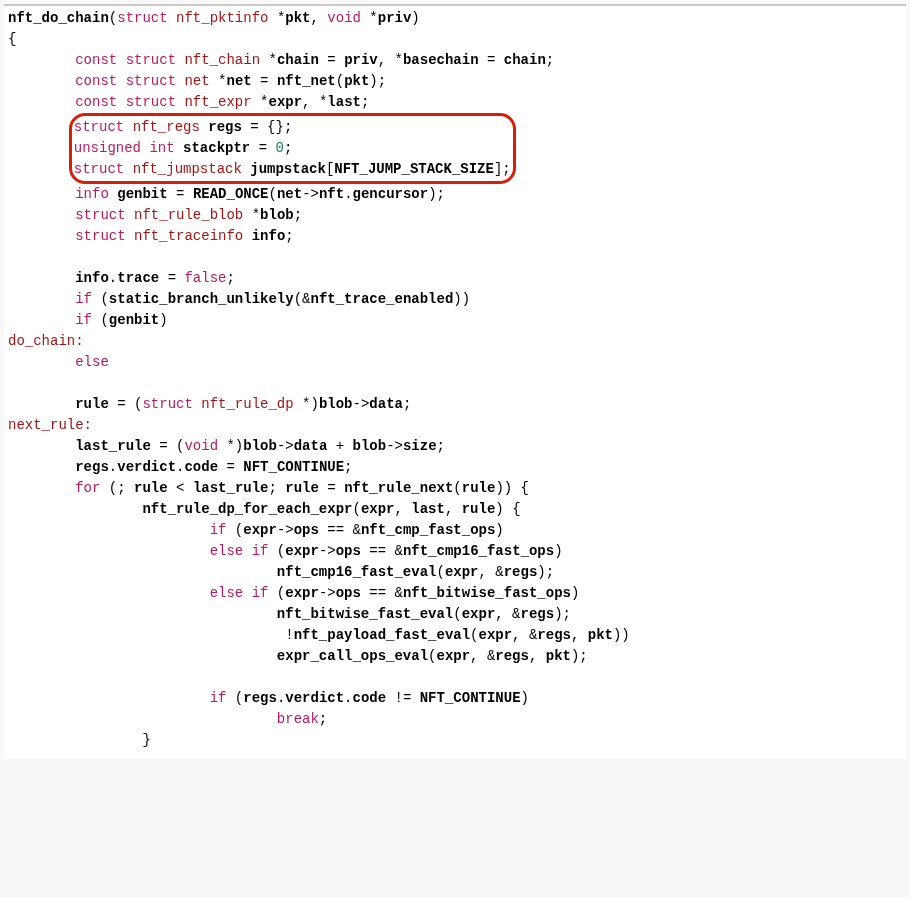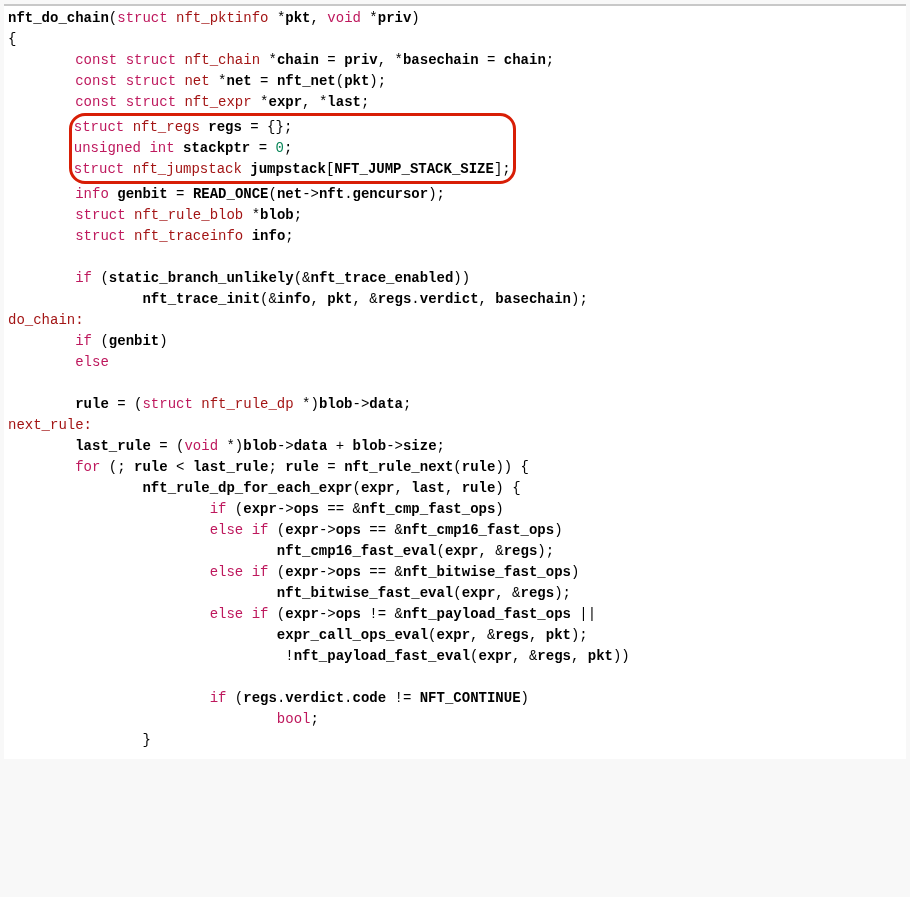--- a/index.html
+++ b/index.html
@@ -44,36 +44,36 @@
 <div><span style="white-space:pre;">       </span><span class="highlight-box">
 <div class="line"><span class="kw">struct</span><span class="type"> nft_regs</span><span> </span><span class="bold">regs</span><span> = {};</span></div>
 <div class="line"><span class="kw">unsigned</span><span> </span><span class="kw">int</span><span> </span><span class="bold">stackptr</span><span> = </span><span class="lit">0</span><span>;</span></div>
 <div class="line"><span class="kw">struct</span><span class="type"> nft_jumpstack</span><span> </span><span class="bold">jumpstack</span><span>[</span><span class="bold">NFT_JUMP_STACK_SIZE</span><span>];</span></div>
 </span></div>
 
 <div class="line"><span>        </span><span class="kw">info</span><span> </span><span class="bold">genbit</span><span> = </span><span class="bold">READ_ONCE</span><span>(</span><span class="bold">net</span><span>-&gt;</span><span class="bold">nft</span><span>.</span><span class="bold">gencursor</span><span>);</span></div>
 <div class="line"><span>        </span><span class="kw">struct</span><span class="type"> nft_rule_blob</span><span> *</span><span class="bold">blob</span><span>;</span></div>
 <div class="line"><span>        </span><span class="kw">struct</span><span class="type"> nft_traceinfo</span><span> </span><span class="bold">info</span><span>;</span></div>
 <div class="line"><span> </span></div>
+<div class="line"><span>        </span><span class="bold">info</span><span>.</span><span class="bold">trace</span><span> = </span><span class="kw">false</span><span>;</span></div>
 <div class="line"><span>        </span><span class="kw">if</span><span> (</span><span class="bold">static_branch_unlikely</span><span>(&amp;</span><span class="bold">nft_trace_enabled</span><span>))</span></div>
-<div class="line"><span>                </span><span class="bold">nft_trace_init</span><span>(&amp;</span><span class="bold">info</span><span>, </span><span class="bold">pkt</span><span>, &amp;</span><span class="bold">regs</span><span>.</span><span class="bold">verdict</span><span>, </span><span class="bold">basechain</span><span>);</span></div>
+<div class="line"><span>        </span><span class="kw">if</span><span> (</span><span class="bold">genbit</span><span>)</span></div>
 <div class="line"><span class="type">do_chain:</span></div>
-<div class="line"><span>        </span><span class="kw">if</span><span> (</span><span class="bold">genbit</span><span>)</span></div>
 <div class="line"><span>        </span><span class="kw">else</span></div>
 <div class="line"><span> </span></div>
 <div class="line"><span>        </span><span class="bold">rule</span><span> = (</span><span class="kw">struct</span><span class="type"> nft_rule_dp</span><span> *)</span><span class="bold">blob</span><span>-&gt;</span><span class="bold">data</span><span>;</span></div>
 <div class="line"><span class="type">next_rule:</span></div>
 <div class="line"><span>        </span><span class="bold">last_rule</span><span> = (</span><span class="kw">void</span><span> *)</span><span class="bold">blob</span><span>-&gt;</span><span class="bold">data</span><span> + </span><span class="bold">blob</span><span>-&gt;</span><span class="bold">size</span><span>;</span></div>
+<div class="line"><span>        </span><span class="bold">regs</span><span>.</span><span class="bold">verdict</span><span>.</span><span class="bold">code</span><span> = </span><span class="bold">NFT_CONTINUE</span><span>;</span></div>
 <div class="line"><span>        </span><span class="kw">for</span><span> (; </span><span class="bold">rule</span><span> &lt; </span><span class="bold">last_rule</span><span>; </span><span class="bold">rule</span><span> = </span><span class="bold">nft_rule_next</span><span>(</span><span class="bold">rule</span><span>)) {</span></div>
 <div class="line"><span>                </span><span class="bold">nft_rule_dp_for_each_expr</span><span>(</span><span class="bold">expr</span><span>, </span><span class="bold">last</span><span>, </span><span class="bold">rule</span><span>) {</span></div>
 <div class="line"><span>                        </span><span class="kw">if</span><span> (</span><span class="bold">expr</span><span>-&gt;</span><span class="bold">ops</span><span> == &amp;</span><span class="bold">nft_cmp_fast_ops</span><span>)</span></div>
 <div class="line"><span>                        </span><span class="kw">else</span><span> </span><span class="kw">if</span><span> (</span><span class="bold">expr</span><span>-&gt;</span><span class="bold">ops</span><span> == &amp;</span><span class="bold">nft_cmp16_fast_ops</span><span>)</span></div>
 <div class="line"><span>                                </span><span class="bold">nft_cmp16_fast_eval</span><span>(</span><span class="bold">expr</span><span>, &amp;</span><span class="bold">regs</span><span>);</span></div>
 <div class="line"><span>                        </span><span class="kw">else</span><span> </span><span class="kw">if</span><span> (</span><span class="bold">expr</span><span>-&gt;</span><span class="bold">ops</span><span> == &amp;</span><span class="bold">nft_bitwise_fast_ops</span><span>)</span></div>
 <div class="line"><span>                                </span><span class="bold">nft_bitwise_fast_eval</span><span>(</span><span class="bold">expr</span><span>, &amp;</span><span class="bold">regs</span><span>);</span></div>
-<div class="line"><span>                        </span><span class="kw">else</span><span> </span><span class="kw">if</span><span> (</span><span class="bold">expr</span><span>-&gt;</span><span class="bold">ops</span><span> != &amp;</span><span class="bold">nft_payload_fast_ops</span><span> ||</span></div>
+<div class="line"><span>                                 !</span><span class="bold">nft_payload_fast_eval</span><span>(</span><span class="bold">expr</span><span>, &amp;</span><span class="bold">regs</span><span>, </span><span class="bold">pkt</span><span>))</span></div>
 <div class="line"><span>                                </span><span class="bold">expr_call_ops_eval</span><span>(</span><span class="bold">expr</span><span>, &amp;</span><span class="bold">regs</span><span>, </span><span class="bold">pkt</span><span>);</span></div>
-<div class="line"><span>                                 !</span><span class="bold">nft_payload_fast_eval</span><span>(</span><span class="bold">expr</span><span>, &amp;</span><span class="bold">regs</span><span>, </span><span class="bold">pkt</span><span>))</span></div>
 <div class="line"><span> </span></div>
 <div class="line"><span>                        </span><span class="kw">if</span><span> (</span><span class="bold">regs</span><span>.</span><span class="bold">verdict</span><span>.</span><span class="bold">code</span><span> != </span><span class="bold">NFT_CONTINUE</span><span>)</span></div>
-<div class="line"><span>                                </span><span class="kw">bool</span><span>;</span></div>
+<div class="line"><span>                                </span><span class="kw">break</span><span>;</span></div>
 <div class="line"><span>                }</span></div>
 </div>
 
 </body></html>

